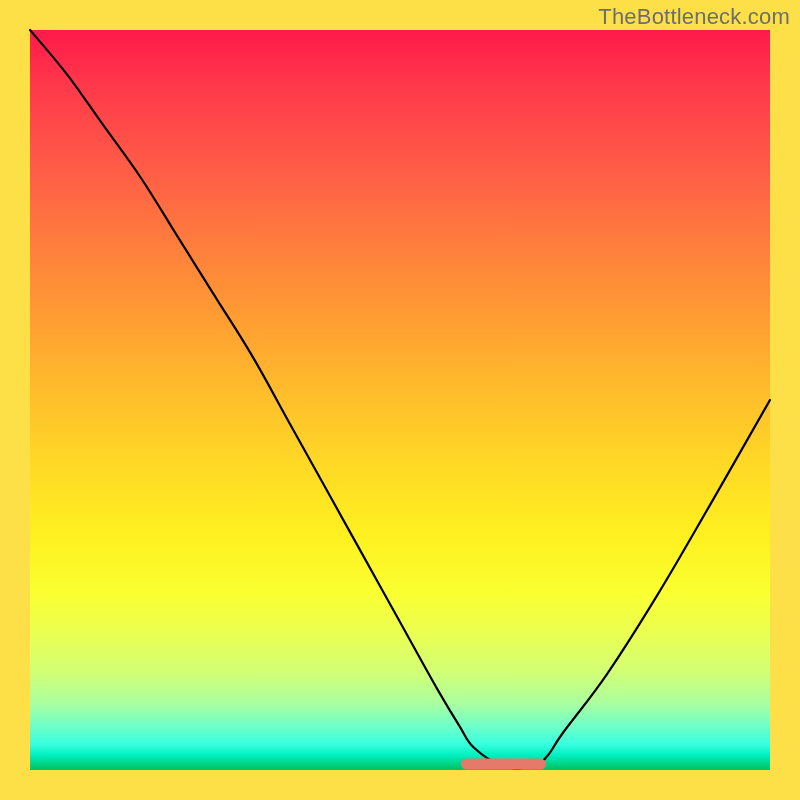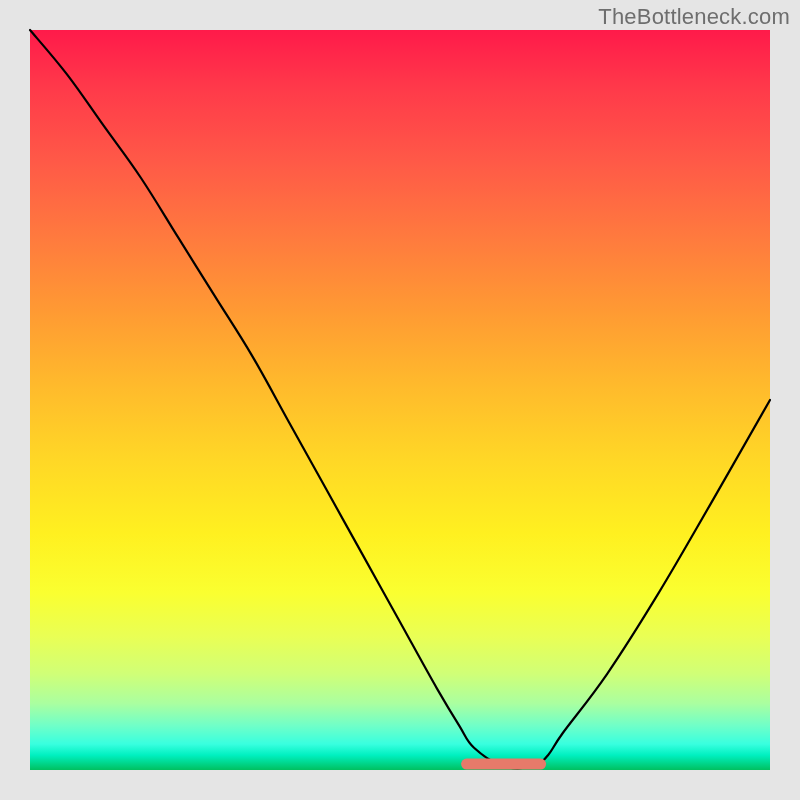--- a/index.html
+++ b/index.html
@@ -8,21 +8,21 @@
     width: 800px;
     height: 800px;
     background: #000;
     overflow: hidden;
     font-family: Arial, Helvetica, sans-serif;
   }
   .frame {
     position: relative;
     width: 800px;
     height: 800px;
-    background: #e5e5e5;
+    background: #fde047;
   }
   .plot-area {
     position: absolute;
     left: 30px;
     top: 30px;
     width: 740px;
     height: 740px;
     background: linear-gradient(
       to bottom,
       #ff1a4a 0%,

